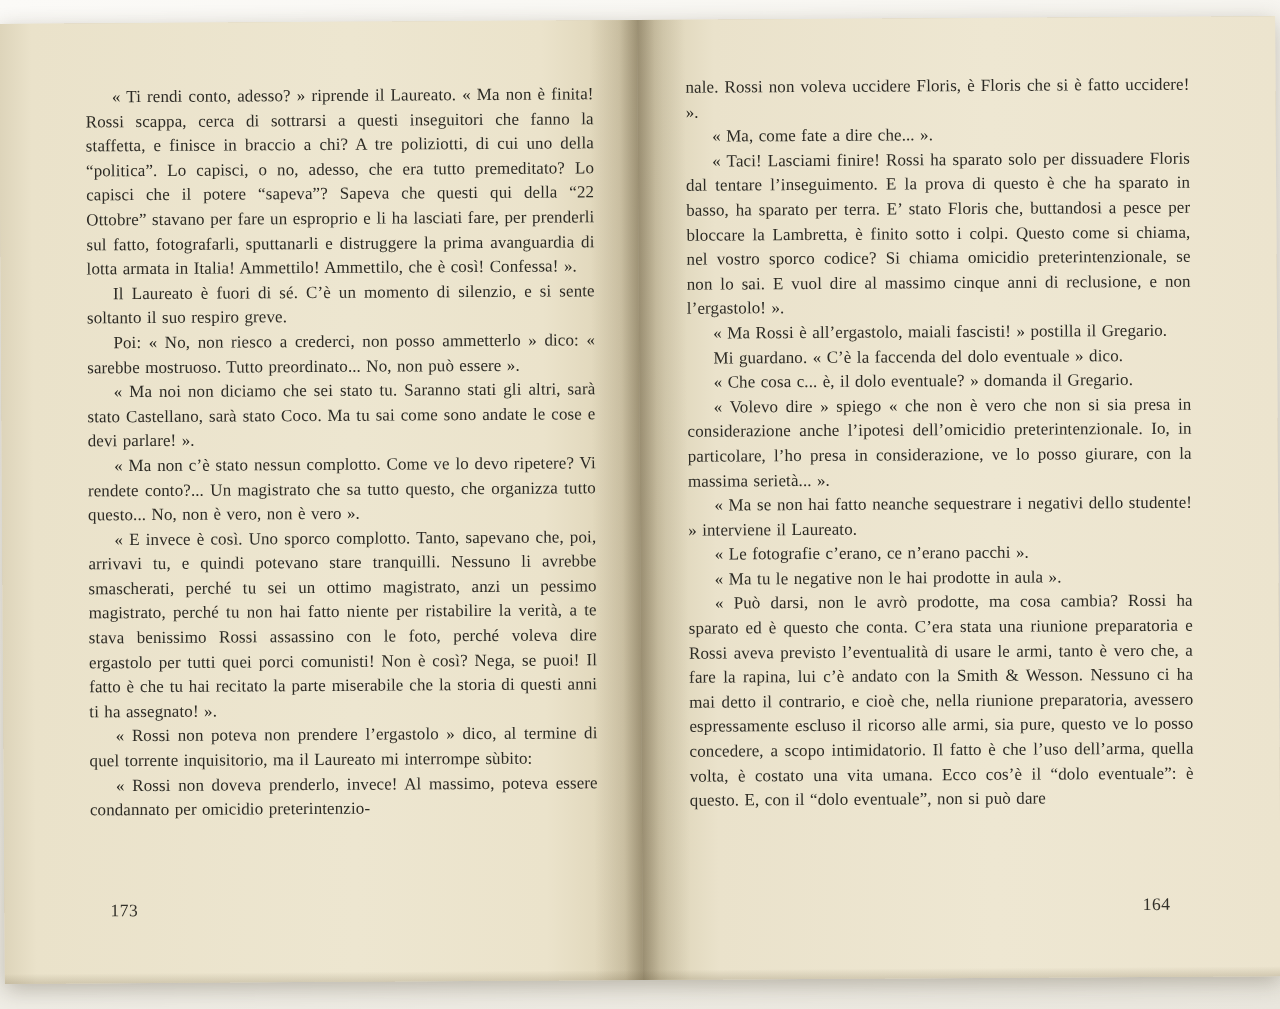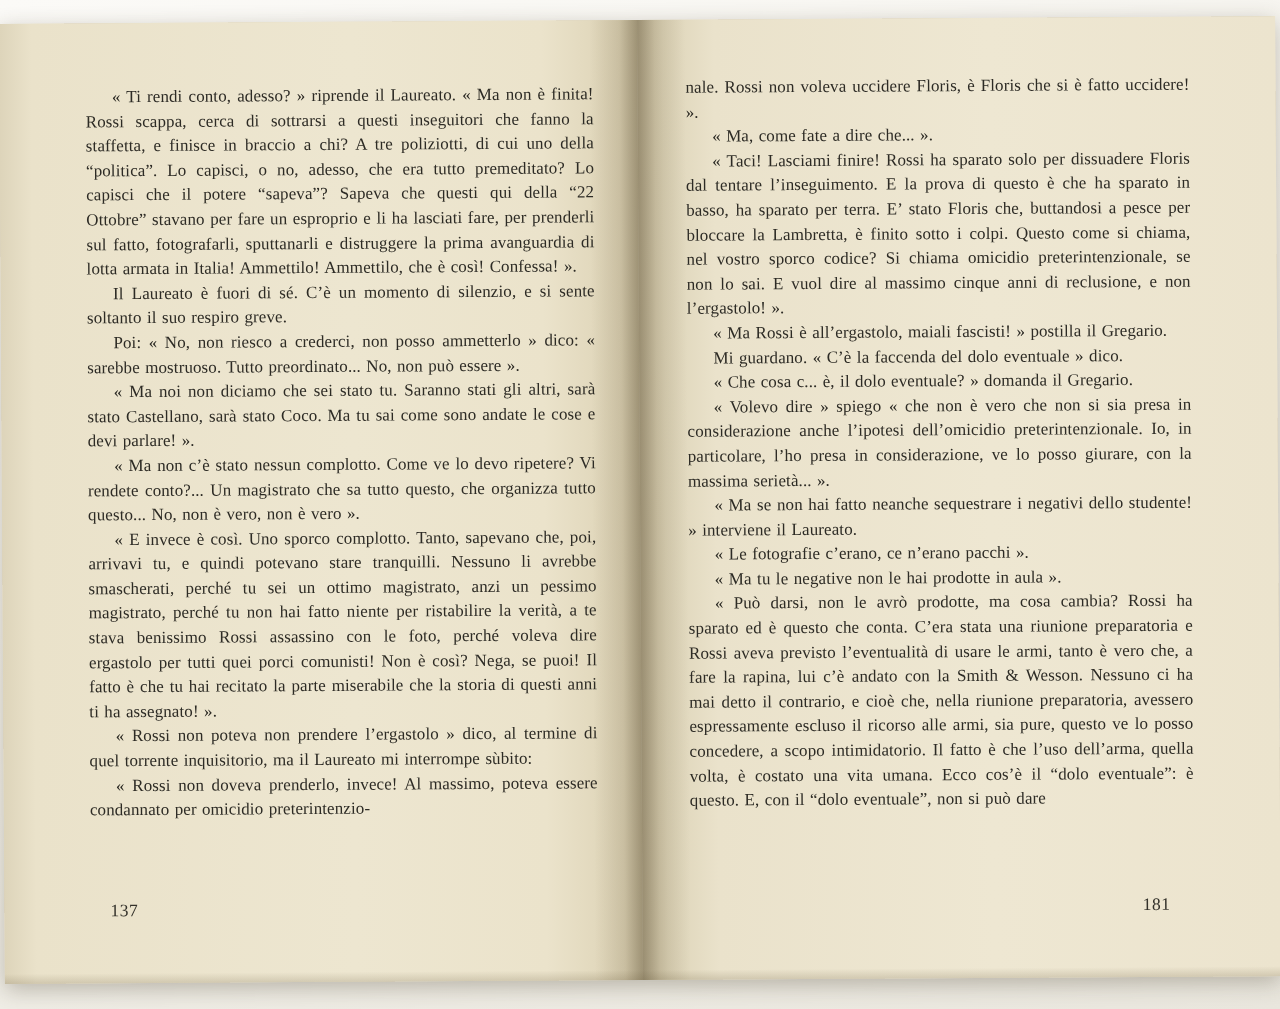--- a/index.html
+++ b/index.html
@@ -104,35 +104,35 @@
       <div class="page-text">
           <p class="para">« Ti rendi conto, adesso? » riprende il Laureato. « Ma non è finita! Rossi scappa, cerca di sottrarsi a questi inseguitori che fanno la staffetta, e finisce in braccio a chi? A tre poliziotti, di cui uno della “politica”. Lo capisci, o no, adesso, che era tutto premeditato? Lo capisci che il potere “sapeva”? Sapeva che questi qui della “22 Ottobre” stavano per fare un esproprio e li ha lasciati fare, per prenderli sul fatto, fotografarli, sputtanarli e distruggere la prima avanguardia di lotta armata in Italia! Ammettilo! Ammettilo, che è così! Confessa! ».</p>
           <p class="para">Il Laureato è fuori di sé. C’è un momento di silenzio, e si sente soltanto il suo respiro greve.</p>
           <p class="para">Poi: « No, non riesco a crederci, non posso ammetterlo » dico: « sarebbe mostruoso. Tutto preordinato... No, non può essere ».</p>
           <p class="para">« Ma noi non diciamo che sei stato tu. Saranno stati gli altri, sarà stato Castellano, sarà stato Coco. Ma tu sai come sono andate le cose e devi parlare! ».</p>
           <p class="para">« Ma non c’è stato nessun complotto. Come ve lo devo ripetere? Vi rendete conto?... Un magistrato che sa tutto questo, che organizza tutto questo... No, non è vero, non è vero ».</p>
           <p class="para">« E invece è così. Uno sporco complotto. Tanto, sapevano che, poi, arrivavi tu, e quindi potevano stare tranquilli. Nessuno li avrebbe smascherati, perché tu sei un ottimo magistrato, anzi un pessimo magistrato, perché tu non hai fatto niente per ristabilire la verità, a te stava benissimo Rossi assassino con le foto, perché voleva dire ergastolo per tutti quei porci comunisti! Non è così? Nega, se puoi! Il fatto è che tu hai recitato la parte miserabile che la storia di questi anni ti ha assegnato! ».</p>
           <p class="para">« Rossi non poteva non prendere l’ergastolo » dico, al termine di quel torrente inquisitorio, ma il Laureato mi interrompe sùbito:</p>
           <p class="para">« Rossi non doveva prenderlo, invece! Al massimo, poteva essere condannato per omicidio preterintenzio-</p>
         </div>
-      <div class="pagenum num-left">137</div>
+      <div class="pagenum num-left">173</div>
     </div>
 
     <div class="page right">
       <div class="page-text">
           <p class="para no-indent">nale. Rossi non voleva uccidere Floris, è Floris che si è fatto uccidere! ».</p>
           <p class="para">« Ma, come fate a dire che... ».</p>
           <p class="para">« Taci! Lasciami finire! Rossi ha sparato solo per dissuadere Floris dal tentare l’inseguimento. E la prova di questo è che ha sparato in basso, ha sparato per terra. E’ stato Floris che, buttandosi a pesce per bloccare la Lambretta, è finito sotto i colpi. Questo come si chiama, nel vostro sporco codice? Si chiama omicidio preterintenzionale, se non lo sai. E vuol dire al massimo cinque anni di reclusione, e non l’ergastolo! ».</p>
           <p class="para">« Ma Rossi è all’ergastolo, maiali fascisti! » postilla il Gregario.</p>
           <p class="para">Mi guardano. « C’è la faccenda del dolo eventuale » dico.</p>
           <p class="para">« Che cosa c... è, il dolo eventuale? » domanda il Gregario.</p>
           <p class="para">« Volevo dire » spiego « che non è vero che non si sia presa in considerazione anche l’ipotesi dell’omicidio preterintenzionale. Io, in particolare, l’ho presa in considerazione, ve lo posso giurare, con la massima serietà... ».</p>
           <p class="para">« Ma se non hai fatto neanche sequestrare i negativi dello studente! » interviene il Laureato.</p>
           <p class="para">« Le fotografie c’erano, ce n’erano pacchi ».</p>
           <p class="para">« Ma tu le negative non le hai prodotte in aula ».</p>
           <p class="para">« Può darsi, non le avrò prodotte, ma cosa cambia? Rossi ha sparato ed è questo che conta. C’era stata una riunione preparatoria e Rossi aveva previsto l’eventualità di usare le armi, tanto è vero che, a fare la rapina, lui c’è andato con la Smith &amp; Wesson. Nessuno ci ha mai detto il contrario, e cioè che, nella riunione preparatoria, avessero espressamente escluso il ricorso alle armi, sia pure, questo ve lo posso concedere, a scopo intimidatorio. Il fatto è che l’uso dell’arma, quella volta, è costato una vita umana. Ecco cos’è il “dolo eventuale”: è questo. E, con il “dolo eventuale”, non si può dare</p>
         </div>
-      <div class="pagenum num-right">181</div>
+      <div class="pagenum num-right">164</div>
     </div>
 
     <div class="gutter"></div>
   </div>
 </div>
 
 </body></html>

